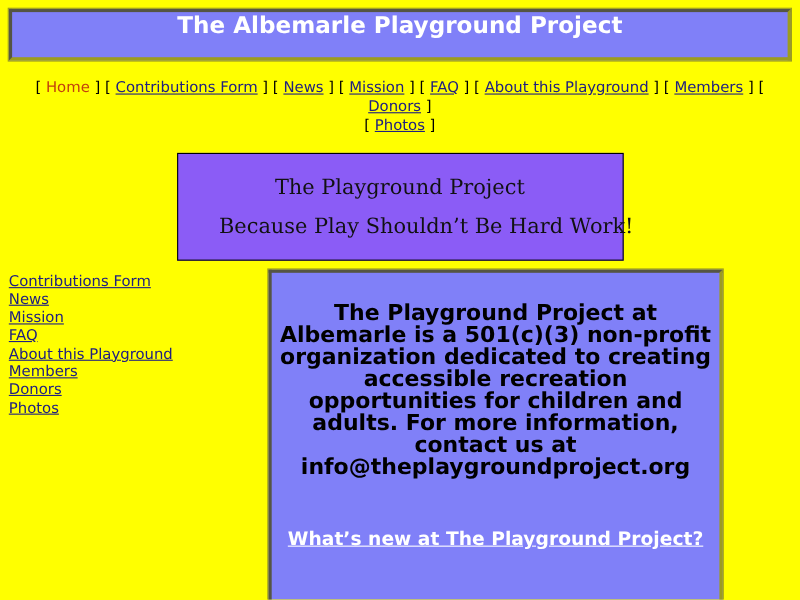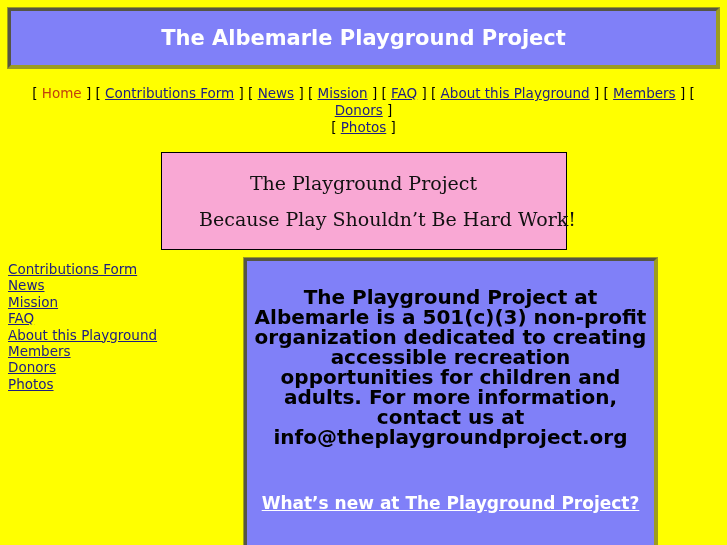--- a/index.html
+++ b/index.html
@@ -22,27 +22,27 @@
     width: 727px;
     height: 545px;
     box-sizing: border-box;
     padding: 8px 8px 0 8px;
   }
 
   
   .banner {
     box-sizing: border-box;
     width: 711px;
-    height: 60px;
+    height: 47px;
     background: #8080F8;
     border: 3px solid;
     border-color: #555544 #9C9C20 #9C9C20 #555544;
     outline: 1px solid #9C9C20;
     display: flex;
-    align-items: center;
+    align-items: flex-start;
     justify-content: center;
   }
   .banner-title {
     font-family: "DejaVu Sans", "Liberation Sans", sans-serif;
     font-size: 21px;
     font-weight: bold;
     color: #FFFFFF;
     letter-spacing: 0px;
     white-space: nowrap;
   }
@@ -67,21 +67,21 @@
   
   .tagline-wrap {
     margin-top: 16px;
     display: flex;
     justify-content: center;
   }
   .tagline {
     box-sizing: border-box;
     width: 406px;
     height: 98px;
-    background: #f9a8d4;
+    background: #8b5cf6;
     border: 1px solid #000000;
     display: flex;
     flex-direction: column;
     align-items: center;
     justify-content: center;
     font-family: "DejaVu Serif", "Liberation Serif", serif;
     font-size: 19px;
     color: #111111;
   }
   .tagline-line1 {

